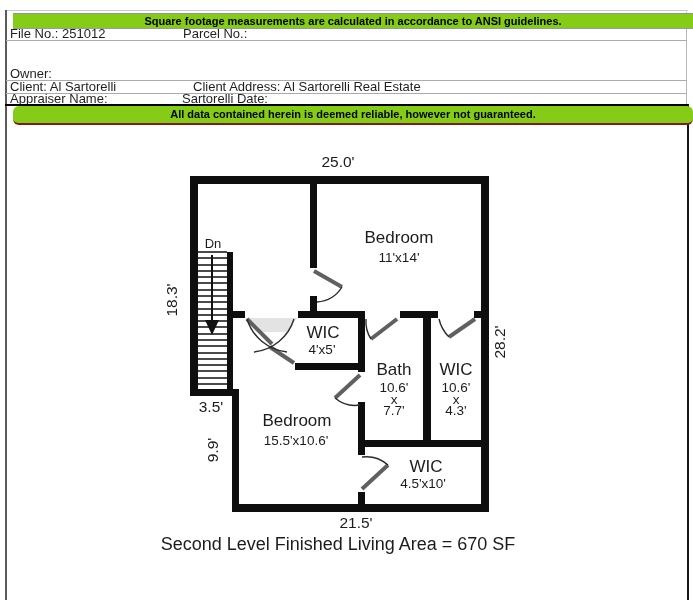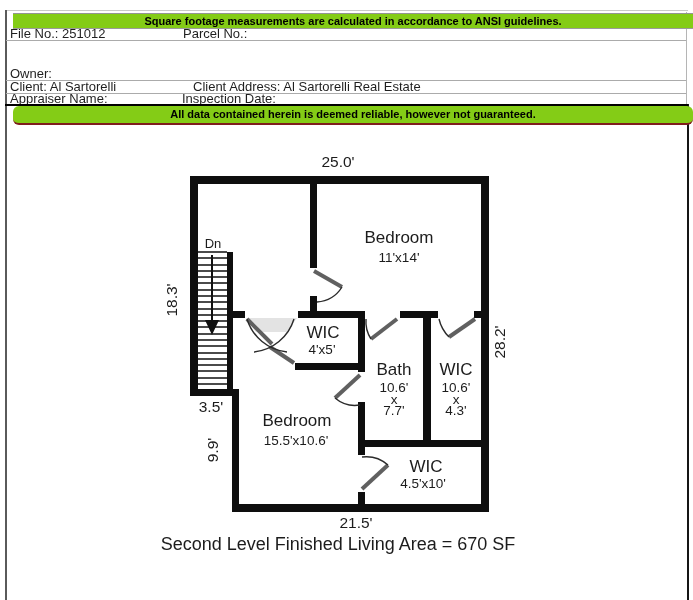--- a/index.html
+++ b/index.html
@@ -54,21 +54,21 @@
   </div>
   <div class="abs frow r4">
     <span class="fld" style="left:4px"><span>Owner:</span> <span></span></span>
   </div>
   <div class="abs frow r5">
     <span class="fld" style="left:4px"><span>Client:</span> <span>Al Sartorelli</span></span>
     <span class="fld" style="left:187px"><span>Client Address:</span> <span>Al Sartorelli Real Estate</span></span>
   </div>
   <div class="abs frow r6">
     <span class="fld" style="left:4px"><span>Appraiser Name:</span> <span></span></span>
-    <span class="fld" style="left:176px"><span>Inspection Date:</span> <span></span></span>
+    <span class="fld" style="left:176px"><span>Sartorelli Date:</span> <span></span></span>
   </div>
 
   <div class="abs blackline"></div>
   <div class="abs banner banner2">All data contained herein is deemed reliable, however not guaranteed.</div>
 
   <svg width="693" height="600" viewBox="0 0 693 600">
 
     <polygon points="246,318 297,318 287,332 256,332" fill="#e3e3e3"></polygon>
 
     <g fill="#0e0e0e">

